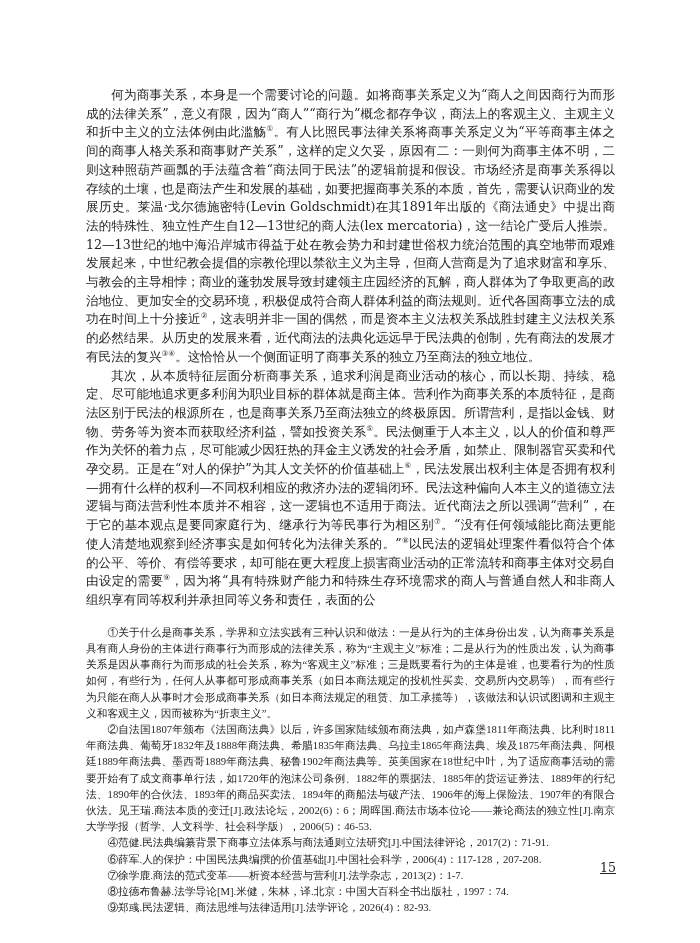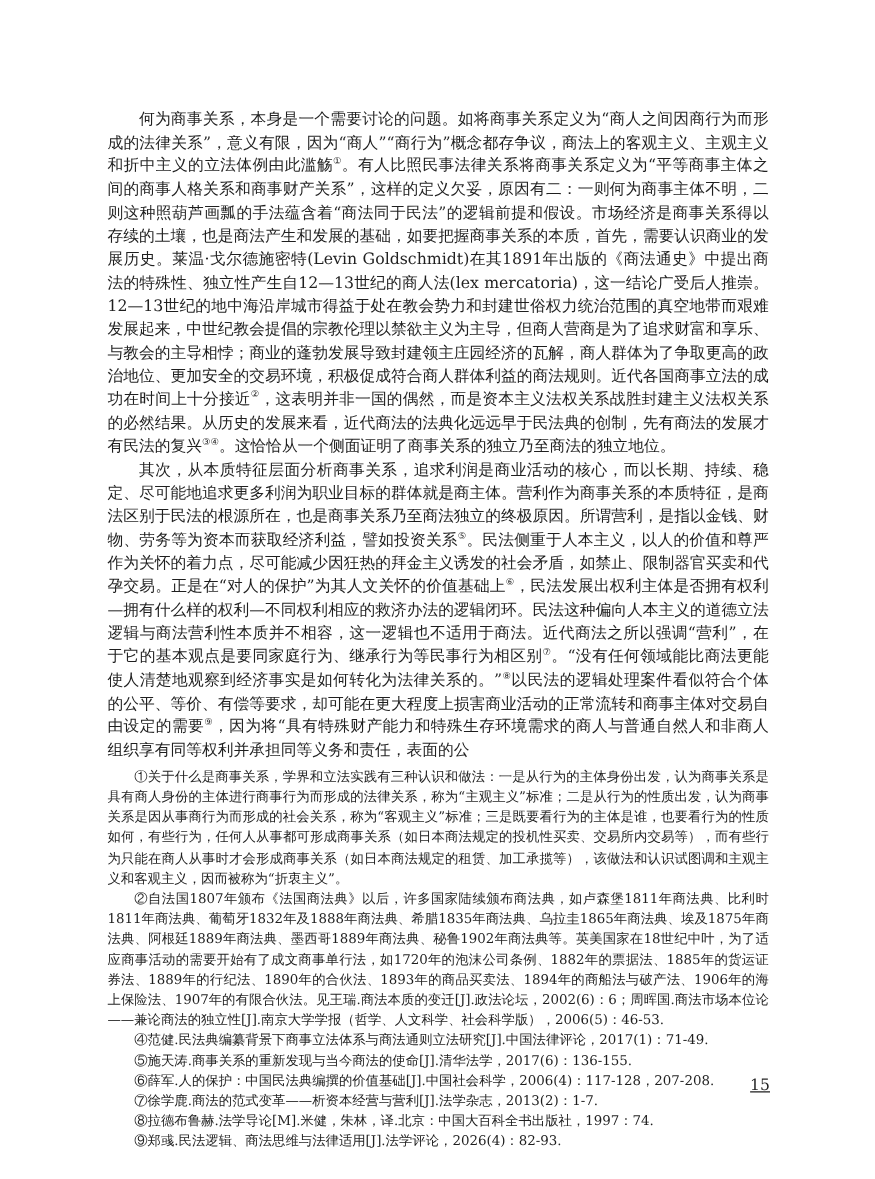--- a/index.html
+++ b/index.html
@@ -26,21 +26,22 @@
     line-height: 18.7px;
     text-align: justify;
     text-indent: 2em;
   }
   sup.fnref {
     font-size: 0.6em;
     vertical-align: super;
     line-height: 0;
   }
   .footnotes {
-    margin-top: 4px;
+    margin-top: 14px;
+    font-family: Liberation Serif, serif;
   }
   .footnotes p {
     margin: 0;
     font-size: 10.7px;
     line-height: 16.2px;
     text-align: justify;
     text-indent: 2em;
   }
   .page-number {
     position: absolute;
@@ -58,22 +59,21 @@
   <div class="content">
 
     <div class="body-text">
       <p>何为商事关系，本身是一个需要讨论的问题。如将商事关系定义为“商人之间因商行为而形成的法律关系”，意义有限，因为“商人”“商行为”概念都存争议，商法上的客观主义、主观主义和折中主义的立法体例由此滥觞<sup class="fnref">①</sup>。有人比照民事法律关系将商事关系定义为“平等商事主体之间的商事人格关系和商事财产关系”，这样的定义欠妥，原因有二：一则何为商事主体不明，二则这种照葫芦画瓢的手法蕴含着“商法同于民法”的逻辑前提和假设。市场经济是商事关系得以存续的土壤，也是商法产生和发展的基础，如要把握商事关系的本质，首先，需要认识商业的发展历史。莱温·戈尔德施密特(Levin Goldschmidt)在其1891年出版的《商法通史》中提出商法的特殊性、独立性产生自12—13世纪的商人法(lex mercatoria)，这一结论广受后人推崇。12—13世纪的地中海沿岸城市得益于处在教会势力和封建世俗权力统治范围的真空地带而艰难发展起来，中世纪教会提倡的宗教伦理以禁欲主义为主导，但商人营商是为了追求财富和享乐、与教会的主导相悖；商业的蓬勃发展导致封建领主庄园经济的瓦解，商人群体为了争取更高的政治地位、更加安全的交易环境，积极促成符合商人群体利益的商法规则。近代各国商事立法的成功在时间上十分接近<sup class="fnref">②</sup>，这表明并非一国的偶然，而是资本主义法权关系战胜封建主义法权关系的必然结果。从历史的发展来看，近代商法的法典化远远早于民法典的创制，先有商法的发展才有民法的复兴<sup class="fnref">③</sup><sup class="fnref">④</sup>。这恰恰从一个侧面证明了商事关系的独立乃至商法的独立地位。</p>
       <p>其次，从本质特征层面分析商事关系，追求利润是商业活动的核心，而以长期、持续、稳定、尽可能地追求更多利润为职业目标的群体就是商主体。营利作为商事关系的本质特征，是商法区别于民法的根源所在，也是商事关系乃至商法独立的终极原因。所谓营利，是指以金钱、财物、劳务等为资本而获取经济利益，譬如投资关系<sup class="fnref">⑤</sup>。民法侧重于人本主义，以人的价值和尊严作为关怀的着力点，尽可能减少因狂热的拜金主义诱发的社会矛盾，如禁止、限制器官买卖和代孕交易。正是在“对人的保护”为其人文关怀的价值基础上<sup class="fnref">⑥</sup>，民法发展出权利主体是否拥有权利—拥有什么样的权利—不同权利相应的救济办法的逻辑闭环。民法这种偏向人本主义的道德立法逻辑与商法营利性本质并不相容，这一逻辑也不适用于商法。近代商法之所以强调“营利”，在于它的基本观点是要同家庭行为、继承行为等民事行为相区别<sup class="fnref">⑦</sup>。“没有任何领域能比商法更能使人清楚地观察到经济事实是如何转化为法律关系的。”<sup class="fnref">⑧</sup>以民法的逻辑处理案件看似符合个体的公平、等价、有偿等要求，却可能在更大程度上损害商业活动的正常流转和商事主体对交易自由设定的需要<sup class="fnref">⑨</sup>，因为将“具有特殊财产能力和特殊生存环境需求的商人与普通自然人和非商人组织享有同等权利并承担同等义务和责任，表面的公</p>
     </div>
 
     <div class="footnotes">
       <p><span>①</span><span>关于什么是商事关系，学界和立法实践有三种认识和做法：一是从行为的主体身份出发，认为商事关系是具有商人身份的主体进行商事行为而形成的法律关系，称为“主观主义”标准；二是从行为的性质出发，认为商事关系是因从事商行为而形成的社会关系，称为“客观主义”标准；三是既要看行为的主体是谁，也要看行为的性质如何，有些行为，任何人从事都可形成商事关系（如日本商法规定的投机性买卖、交易所内交易等），而有些行为只能在商人从事时才会形成商事关系（如日本商法规定的租赁、加工承揽等），该做法和认识试图调和主观主义和客观主义，因而被称为“折衷主义”。</span></p>
       <p><span>②</span><span>自法国1807年颁布《法国商法典》以后，许多国家陆续颁布商法典，如卢森堡1811年商法典、比利时1811年商法典、葡萄牙1832年及1888年商法典、希腊1835年商法典、乌拉圭1865年商法典、埃及1875年商法典、阿根廷1889年商法典、墨西哥1889年商法典、秘鲁1902年商法典等。英美国家在18世纪中叶，为了适应商事活动的需要开始有了成文商事单行法，如1720年的泡沫公司条例、1882年的票据法、1885年的货运证券法、1889年的行纪法、1890年的合伙法、1893年的商品买卖法、1894年的商船法与破产法、1906年的海上保险法、1907年的有限合伙法。见王瑞.商法本质的变迁[J].政法论坛，2002(6)：6；周晖国.商法市场本位论——兼论商法的独立性[J].南京大学学报（哲学、人文科学、社会科学版），2006(5)：46-53.</span></p>
-      <p><span>④</span><span>范健.民法典编纂背景下商事立法体系与商法通则立法研究[J].中国法律评论，2017(1)：71-49.</span></p>
-      <p><span>⑤</span><span>施天涛.商事关系的重新发现与当今商法的使命[J].清华法学，2017(6)：136-155.</span></p>
+      <p><span>④</span><span>范健.民法典编纂背景下商事立法体系与商法通则立法研究[J].中国法律评论，2017(2)：71-91.</span></p>
       <p><span>⑥</span><span>薛军.人的保护：中国民法典编撰的价值基础[J].中国社会科学，2006(4)：117-128，207-208.</span></p>
       <p><span>⑦</span><span>徐学鹿.商法的范式变革——析资本经营与营利[J].法学杂志，2013(2)：1-7.</span></p>
       <p><span>⑧</span><span>拉德布鲁赫.法学导论[M].米健，朱林，译.北京：中国大百科全书出版社，1997：74.</span></p>
       <p><span>⑨</span><span>郑彧.民法逻辑、商法思维与法律适用[J].法学评论，2026(4)：82-93.</span></p>
     </div>
 
   </div>
 
   <div class="page-number">15</div>
 </div>

